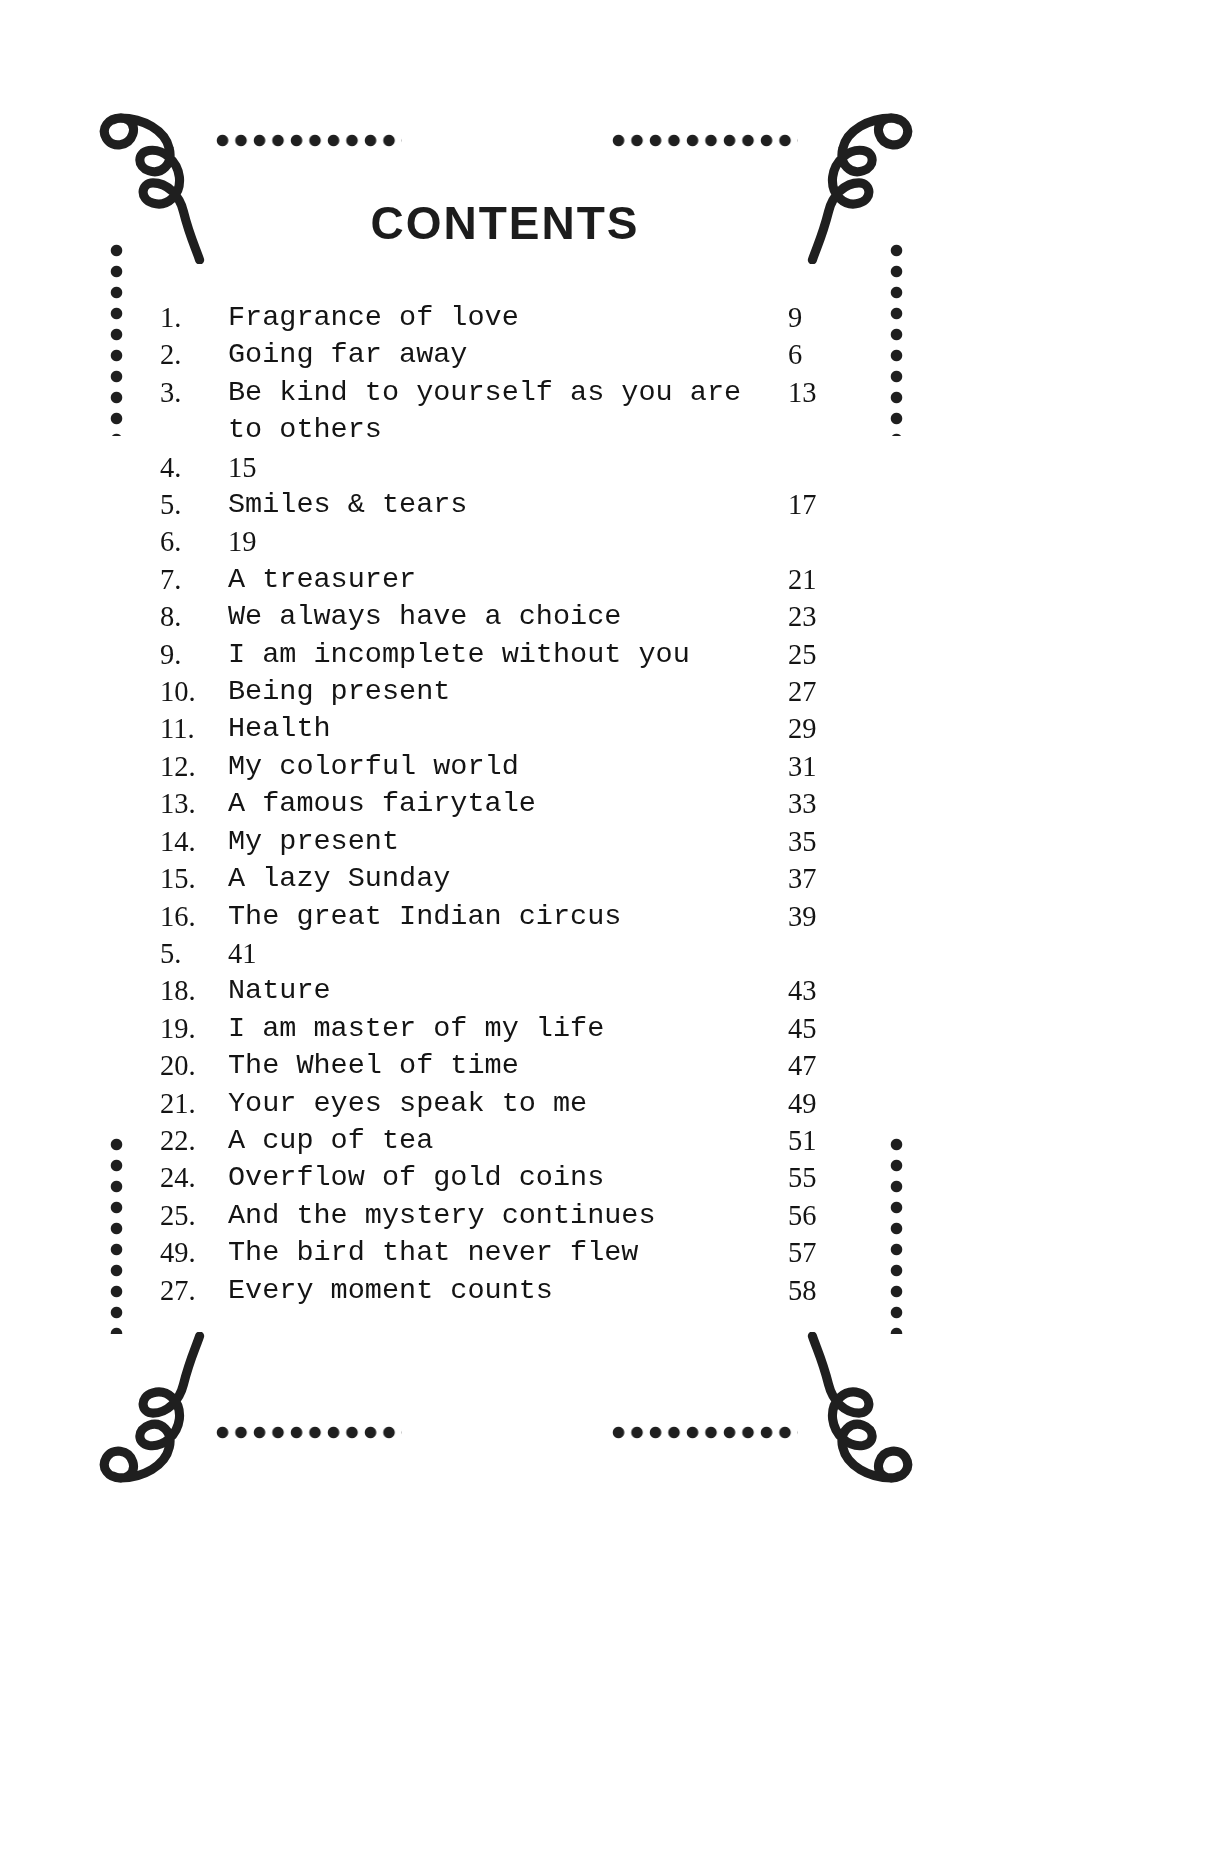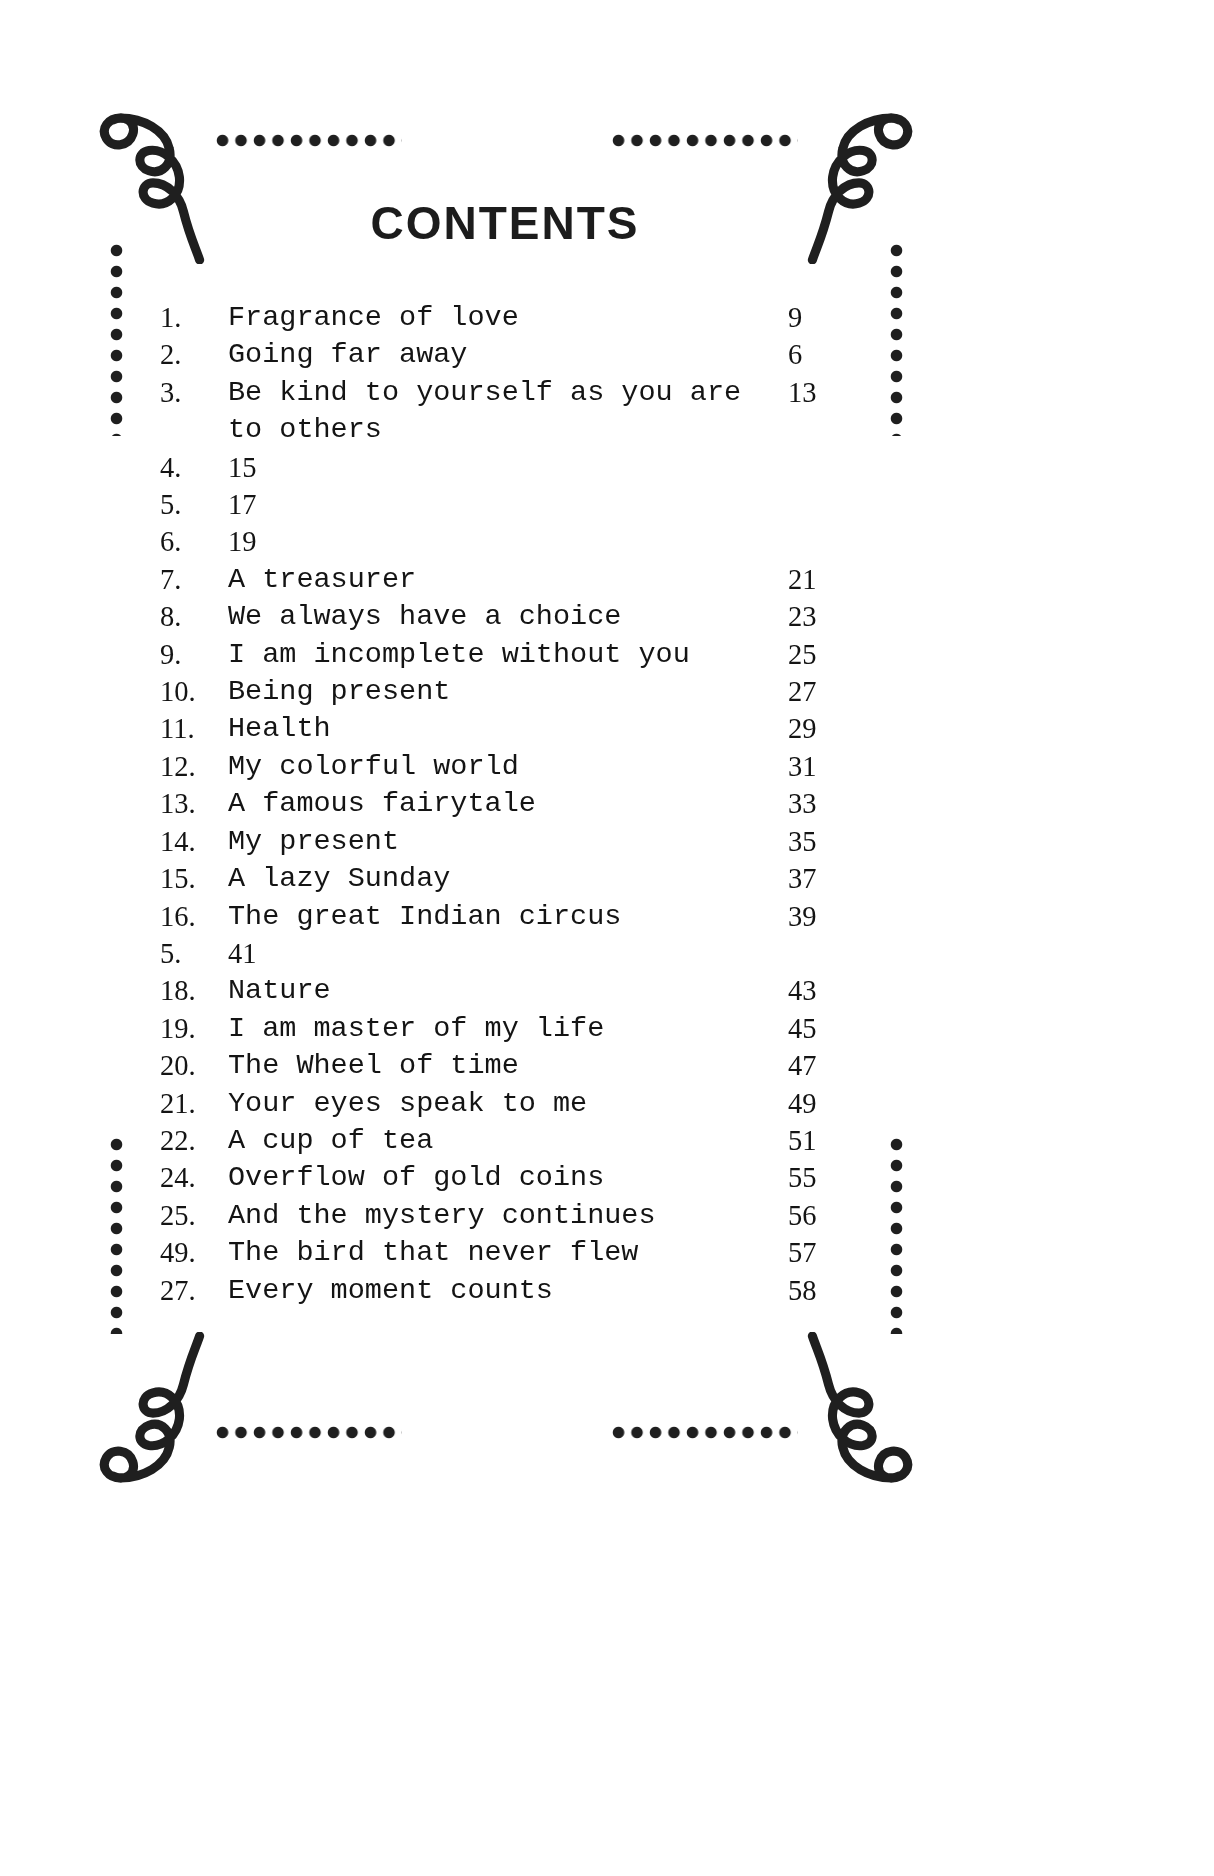--- a/index.html
+++ b/index.html
@@ -133,20 +133,21 @@
         <span class="num">3.</span>
         <span class="t">Be kind to yourself as you are to others</span>
         <span class="p">13</span>
       </div>
       <div class="toc-row">
         <span class="num">4.</span>
         <span class="p">15</span>
       </div>
       <div class="toc-row">
         <span class="num">5.</span>
+        <span class="t">Smiles &amp; tears</span>
         <span class="p">17</span>
       </div>
       <div class="toc-row">
         <span class="num">6.</span>
         <span class="p">19</span>
       </div>
       <div class="toc-row">
         <span class="num">7.</span>
         <span class="t">A treasurer</span>
         <span class="p">21</span>

